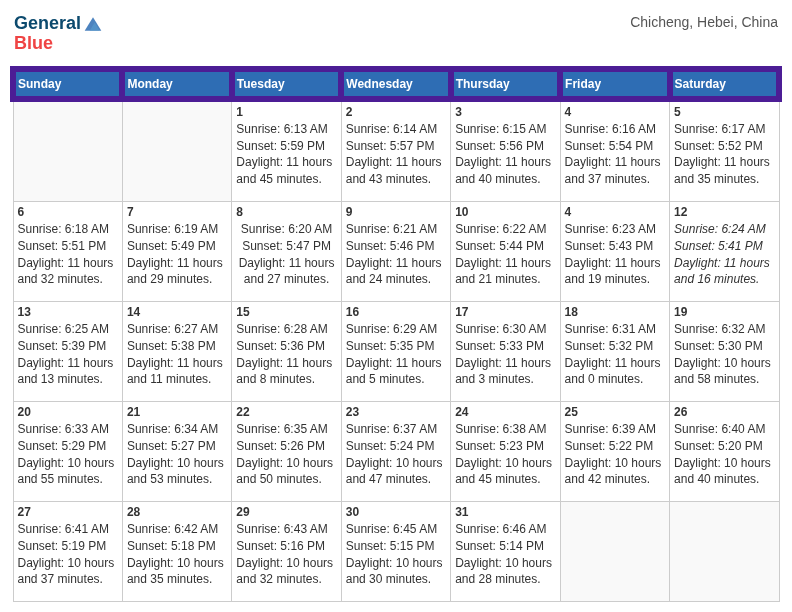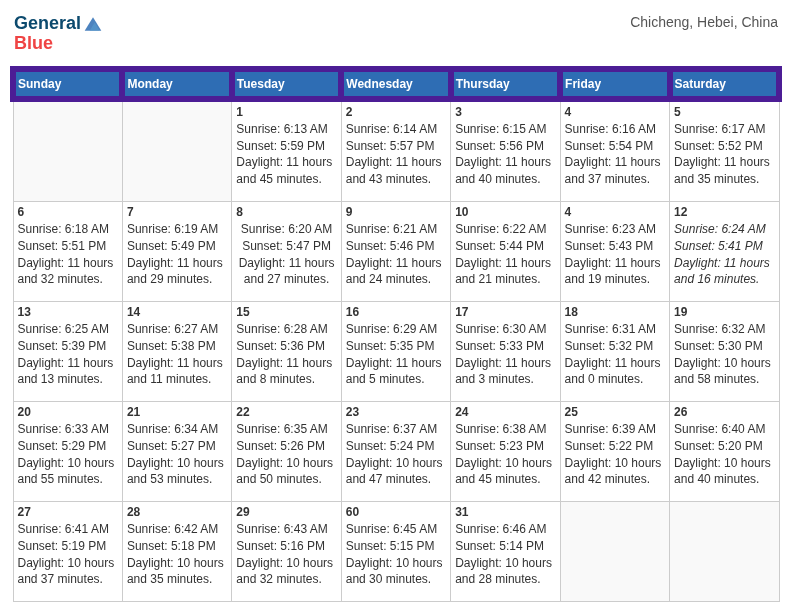--- a/index.html
+++ b/index.html
@@ -316,21 +316,21 @@
 Sunset: 5:18 PM
 Daylight: 10 hours and 35 minutes.</div>
           </td>
           <td>
             <span class="day-number">29</span>
             <div class="day-info" style="white-space: pre-line;">Sunrise: 6:43 AM
 Sunset: 5:16 PM
 Daylight: 10 hours and 32 minutes.</div>
           </td>
           <td>
-            <span class="day-number">60</span>
+            <span class="day-number">30</span>
             <div class="day-info" style="white-space: pre-line;">Sunrise: 6:45 AM
 Sunset: 5:15 PM
 Daylight: 10 hours and 30 minutes.</div>
           </td>
           <td>
             <span class="day-number">31</span>
             <div class="day-info" style="white-space: pre-line;">Sunrise: 6:46 AM
 Sunset: 5:14 PM
 Daylight: 10 hours and 28 minutes.</div>
           </td>

